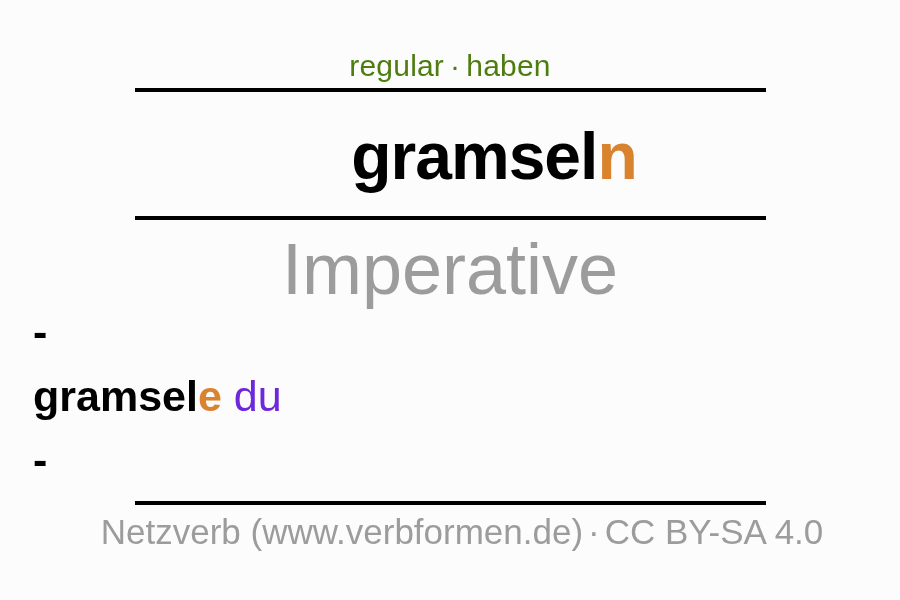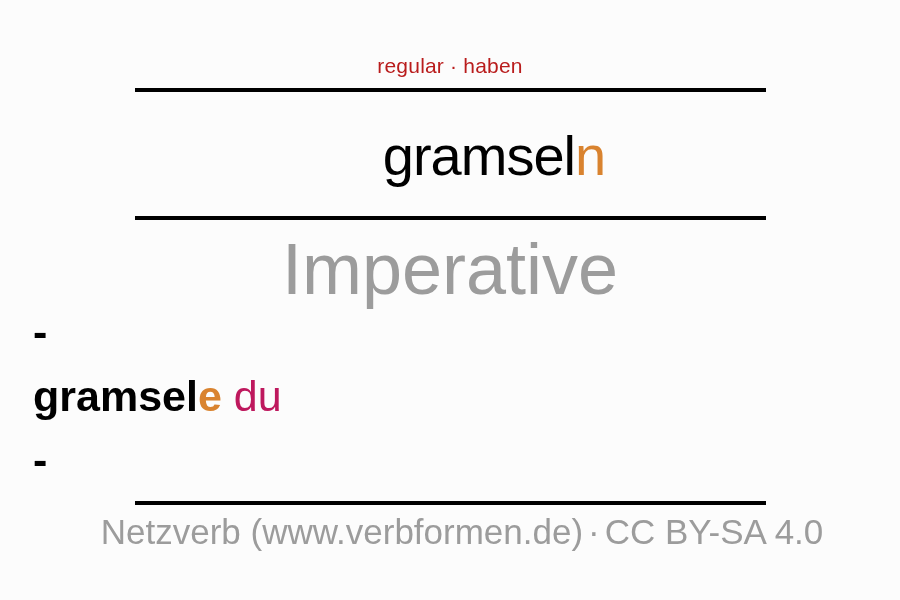--- a/index.html
+++ b/index.html
@@ -21,22 +21,22 @@
     box-sizing: border-box;
   }
 
   
   .kicker {
     position: absolute;
     top: 46px;
     left: 0;
     width: 900px;
     text-align: center;
-    font-size: 21px;
-    color: #b91c1c;
+    font-size: 30px;
+    color: #4d7c0f;
     letter-spacing: 0.2px;
     line-height: 40px;
     white-space: nowrap;
   }
   .kicker .sep { padding: 0 6px; }
 
   
   .rule {
     position: absolute;
     left: 135px;
@@ -67,22 +67,22 @@
     flex: 0 0 auto;
     margin-right: 26px;
     margin-top: 4px;
   }
   .flag .band { width: 100%; height: 33.34%; }
   .flag .band.black { background: #000000; }
   .flag .band.red   { background: #DC3545; }
   .flag .band.gold  { background: #FFD233; }
 
   .headword {
-    font-size: 56px;
-    font-weight: normal;
+    font-size: 66px;
+    font-weight: bold;
     line-height: 96px;
     color: #000000;
     white-space: nowrap;
     letter-spacing: -1px;
   }
   .headword .ending { color: #D9832F; }
 
   
   .mood {
     position: absolute;
@@ -114,21 +114,21 @@
     line-height: 64px;
     color: #000000;
     white-space: nowrap;
     overflow: hidden;
   }
   .cell.left  { padding-left: 33px; }
   .cell.right { padding-left: 477px; }
 
   .stem   { font-weight: bold; color: #000000; }
   .suffix { font-weight: bold; color: #D9832F; }
-  .pron   { font-weight: normal; color: #be185d; padding-left: 12px; }
+  .pron   { font-weight: normal; color: #6d28d9; padding-left: 12px; }
   .empty  { font-weight: bold; color: #000000; }
 
   
   .footer {
     position: absolute;
     top: 512px;
     left: 12px;
     width: 900px;
     text-align: center;
     font-size: 35px;

